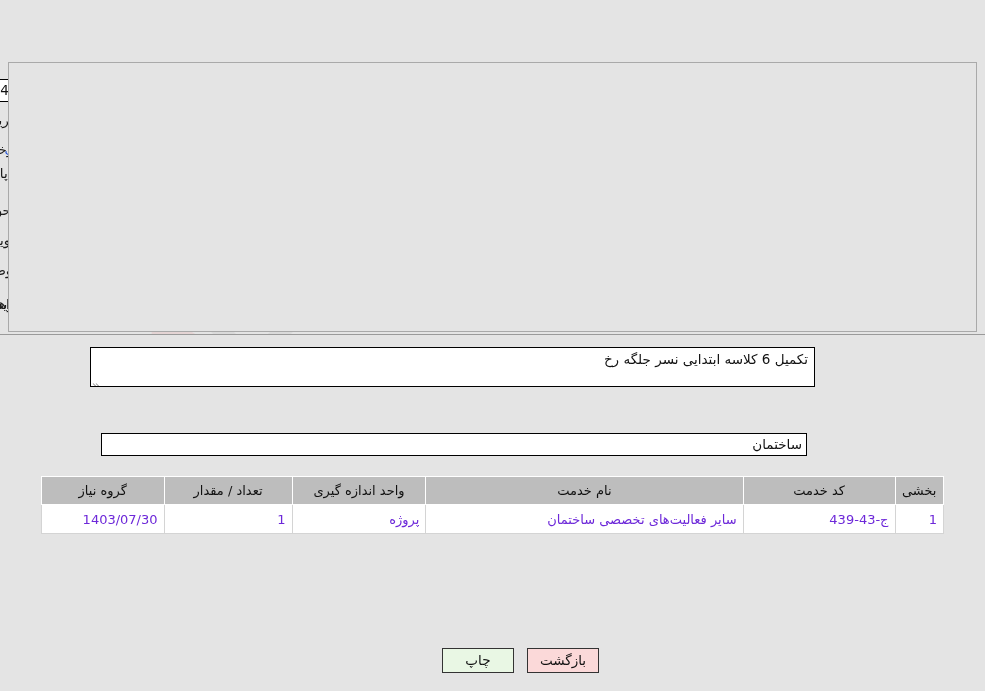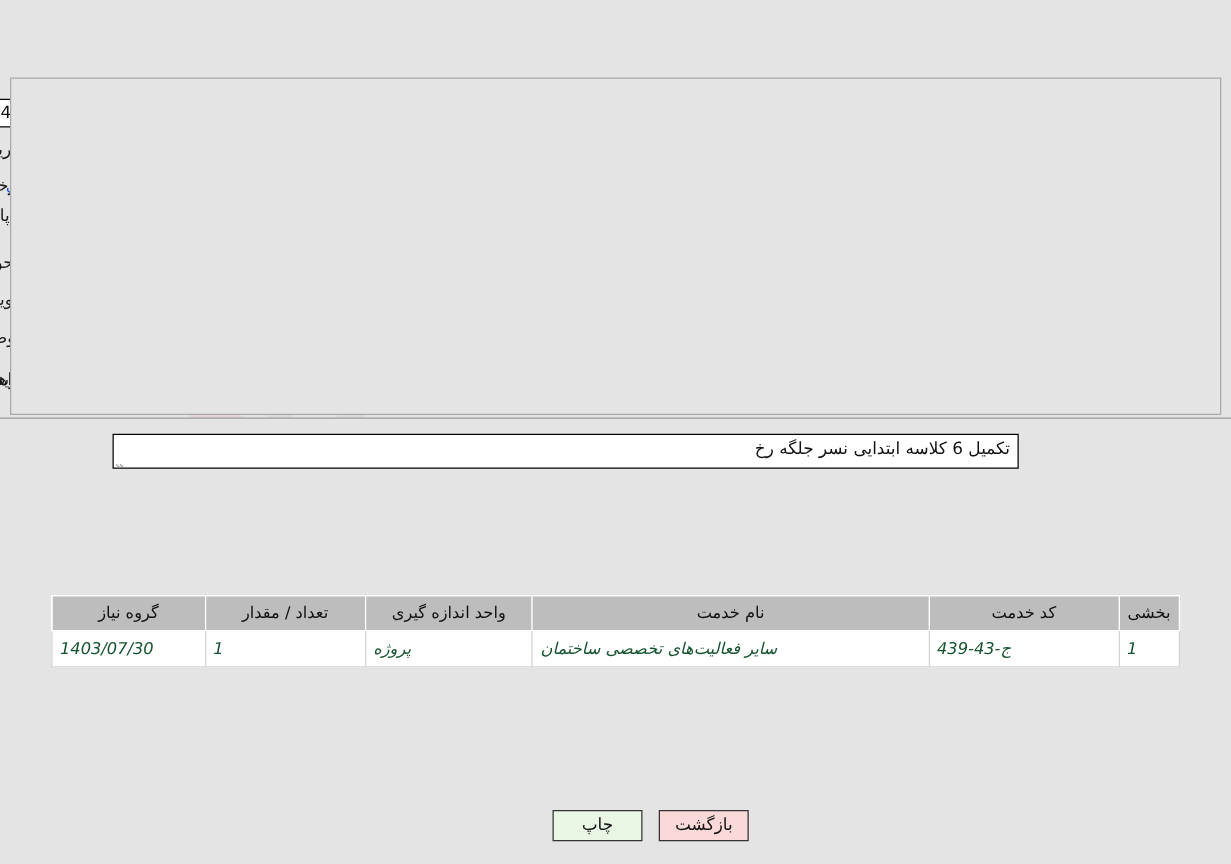--- a/index.html
+++ b/index.html
@@ -214,25 +214,24 @@
     background: #bdbdbd;
     border: 1px solid #ffffff;
     color: #111;
     font-weight: normal;
     height: 27px;
     padding: 0 4px;
   }
   .tbl td {
     background: #ffffff;
     border: 1px solid #d4d4d4;
-    color: #14532d;
+    color: #6d28d9;
     height: 28px;
     padding: 0 6px;
-    text-align: left;
-    font-style: italic;
+    text-align: right;
   }
 
   .sep {
     position: absolute;
     background: #9a9a9a;
     height: 1px;
   }
 
   
   .btnrow {
@@ -318,31 +317,32 @@
   <div class="radio" style="right:798px; top:299px;"></div>
   <div class="lbl" style="right:755px; top:297px;">جزیي</div>
   <div class="radio on" style="right:713px; top:299px;"></div>
   <div class="lbl" style="right:661px; top:297px;">متوسط</div>
   <div class="chk" style="right:610px; top:299px;"></div>
   <div class="lbl" style="right:588px; top:297px;">پرداخت تمام یا بخشی از مبلغ خرید،از محل "اسناد خزانه اسلامی" خواهد بود.</div>
 
   <div class="panel2"></div>
 
   <div class="lbl bold" style="right:902px; top:357px; font-size:14px;">شرح کلي نیاز:</div>
-  <div class="tbox" style="right:170px; top:347px; width:725px; height:28px; z-index:9;">
+  <div class="tbox" style="right:170px; top:347px; width:725px; height:40px; z-index:9;">
     <span>تکمیل 6 کلاسه ابتدایی نسر جلگه رخ</span>
     <span class="grip">
       <i style="left:0px; top:8px; width:9px;"></i>
       <i style="left:3px; top:8px; width:6px;"></i>
     </span>
   </div>
 
   <div class="lbl bold" style="right:902px; top:396px; font-size:14px;">اطلاعات خدمات مورد نیاز</div>
 
   <div class="lbl bold" style="right:902px; top:440px; font-size:14px;">گروه خدمت:</div>
+  <div class="fld" style="right:178px; top:433px; width:706px; z-index:9;">ساختمان</div>
 
   <table class="tbl">
     <thead>
       <tr>
         <th style="width:40px;">بخشی</th>
         <th style="width:151px;">کد خدمت</th>
         <th style="width:333px;margin-left:47px;">نام خدمت</th>
         <th style="width:134px;">واحد اندازه گیری</th>
         <th style="width:128px;">تعداد / مقدار</th>
         <th style="width:117px;">گروه نیاز</th>

